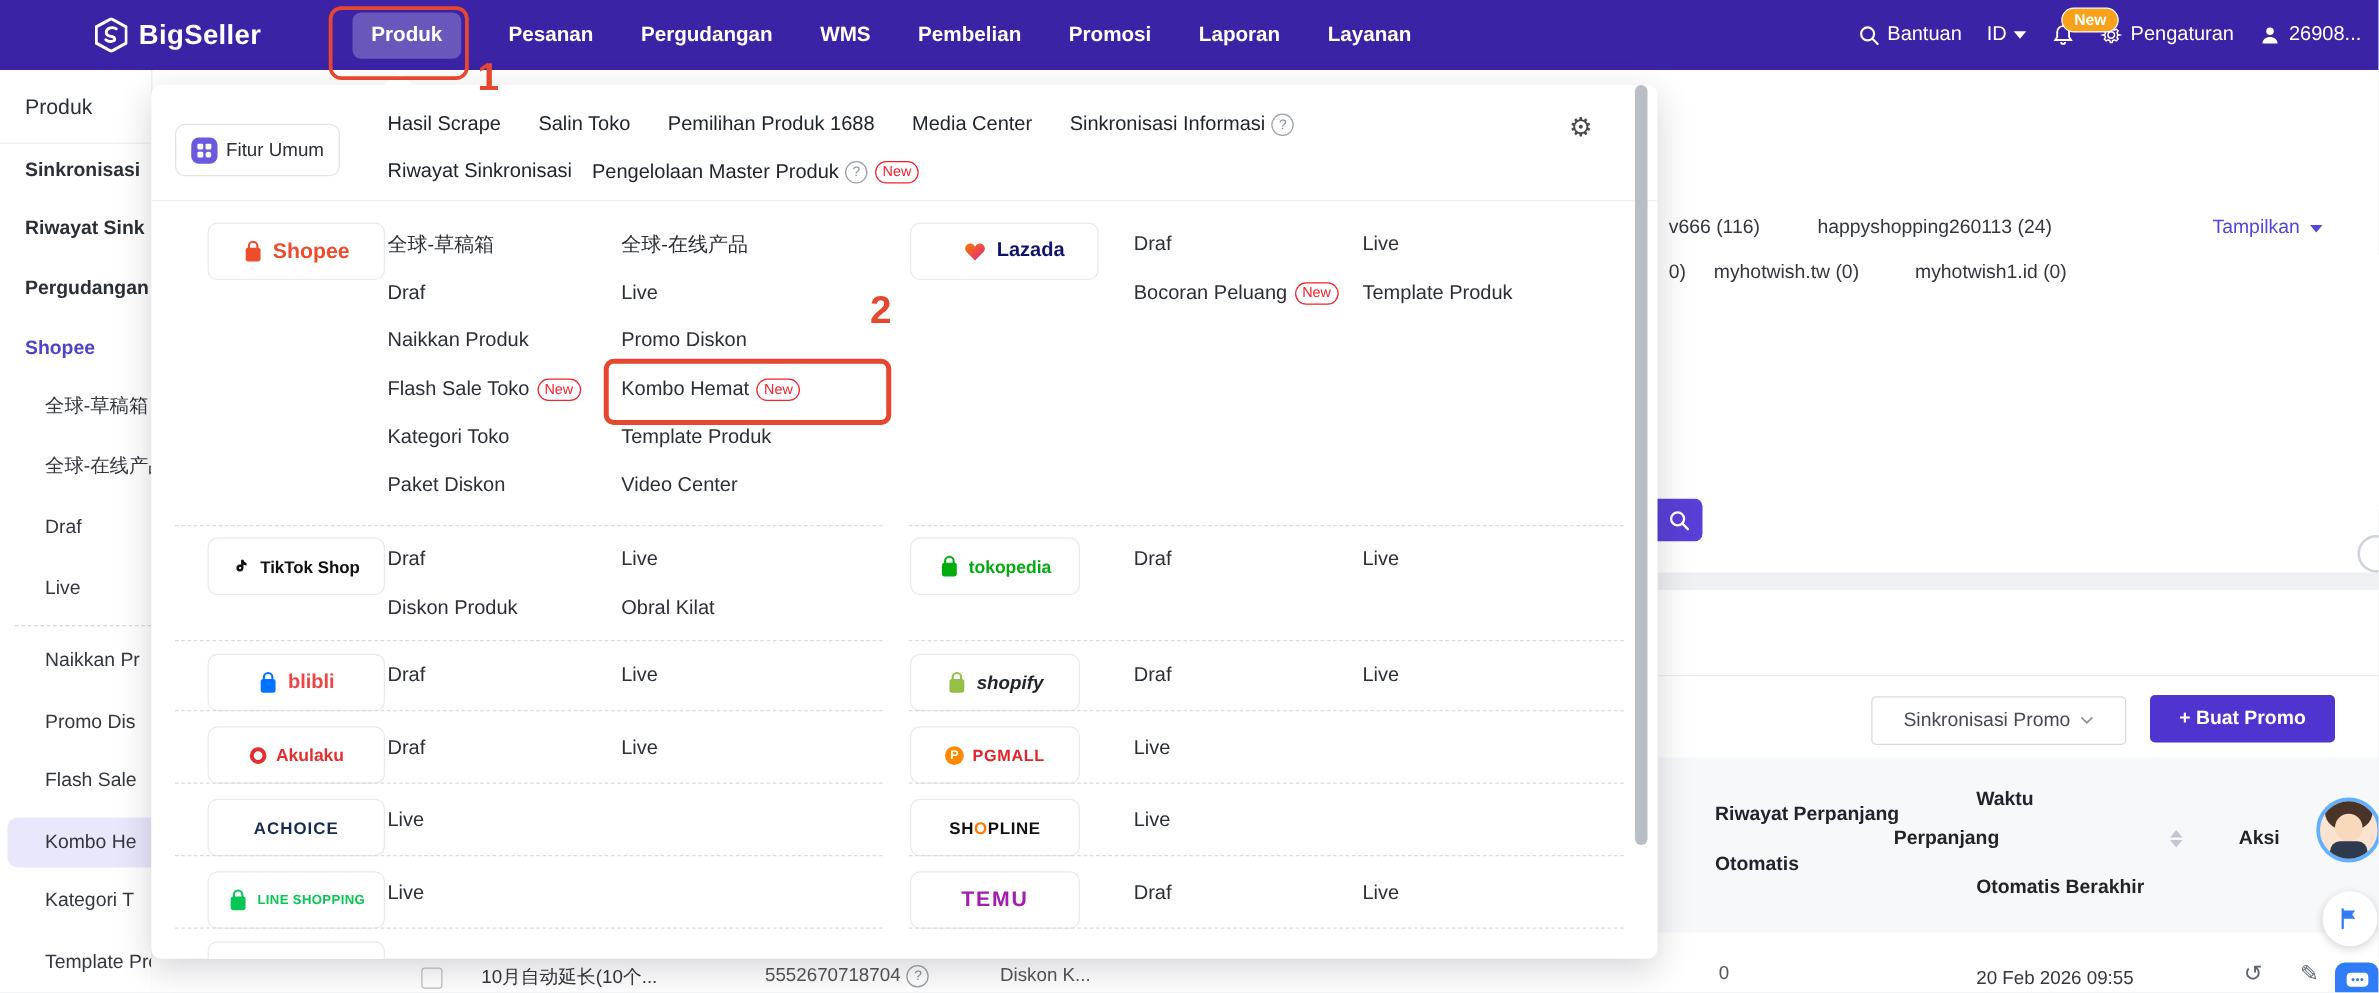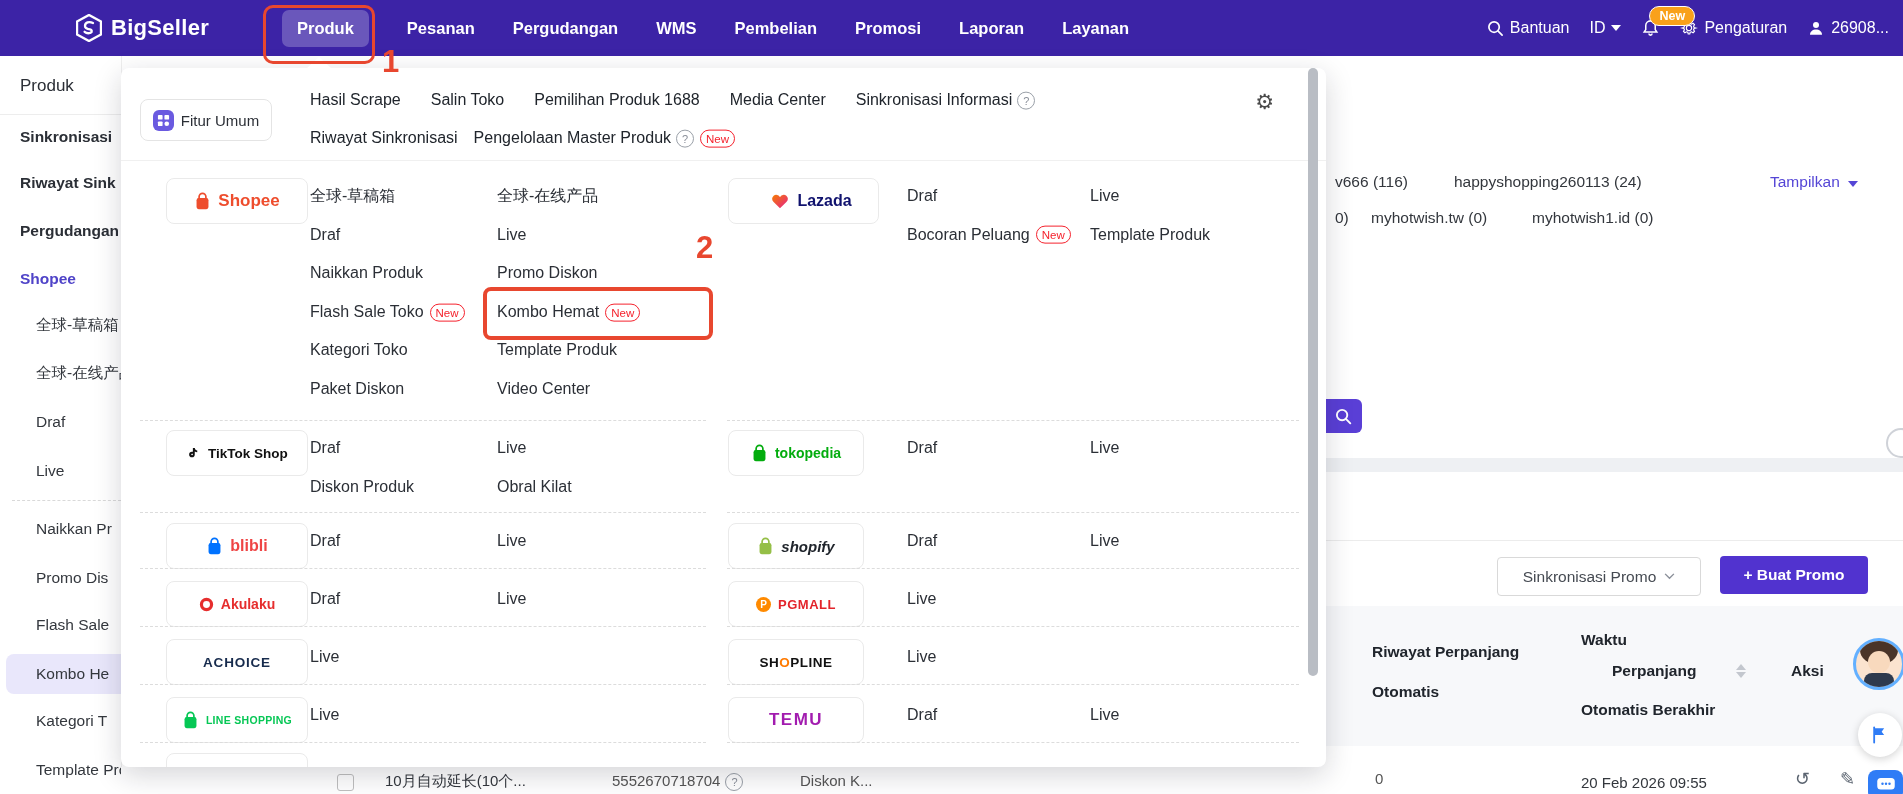--- a/index.html
+++ b/index.html
@@ -187,21 +187,21 @@
     <span>Sinkronisasi Promo</span>
     <svg width="11" height="7" viewBox="0 0 12 8">
         <path d="M1 1l5 5 5-5" fill="none" stroke="#8a8f99" stroke-width="1.6"></path>
       </svg>
   </div>
   <div class="btn-buat">+ Buat Promo</div>
 
   <div class="th" style="left:1372px;top:652px;">Riwayat Perpanjang</div>
   <div class="th" style="left:1372px;top:692px;">Otomatis</div>
   <div class="th" style="left:1581px;top:640px;text-align:right;">Waktu</div>
-  <div class="th" style="left:1612px;top:671px;">Perpanjang</div>
+  <div class="th" style="left:1515px;top:671px;">Perpanjang</div>
   <div class="th" style="left:1581px;top:710px;">Otomatis Berakhir</div>
   <div class="sortcol" style="left:1736px;top:664px;">
       <span class="tri-up"></span>
       <span class="tri-dn"></span>
     </div>
   <div class="th" style="left:1791px;top:671px;">Aksi</div>
 
   <div style="position:absolute;left:121px;top:767px;width:1782px;height:27px;background:#fff;z-index:5;"></div>
   <div class="checkbox" style="left:337px;top:774px;"></div>
   <div class="rowtext" style="left:385px;top:772px;color:#33373d;">10月自动延长(10个...</div>

